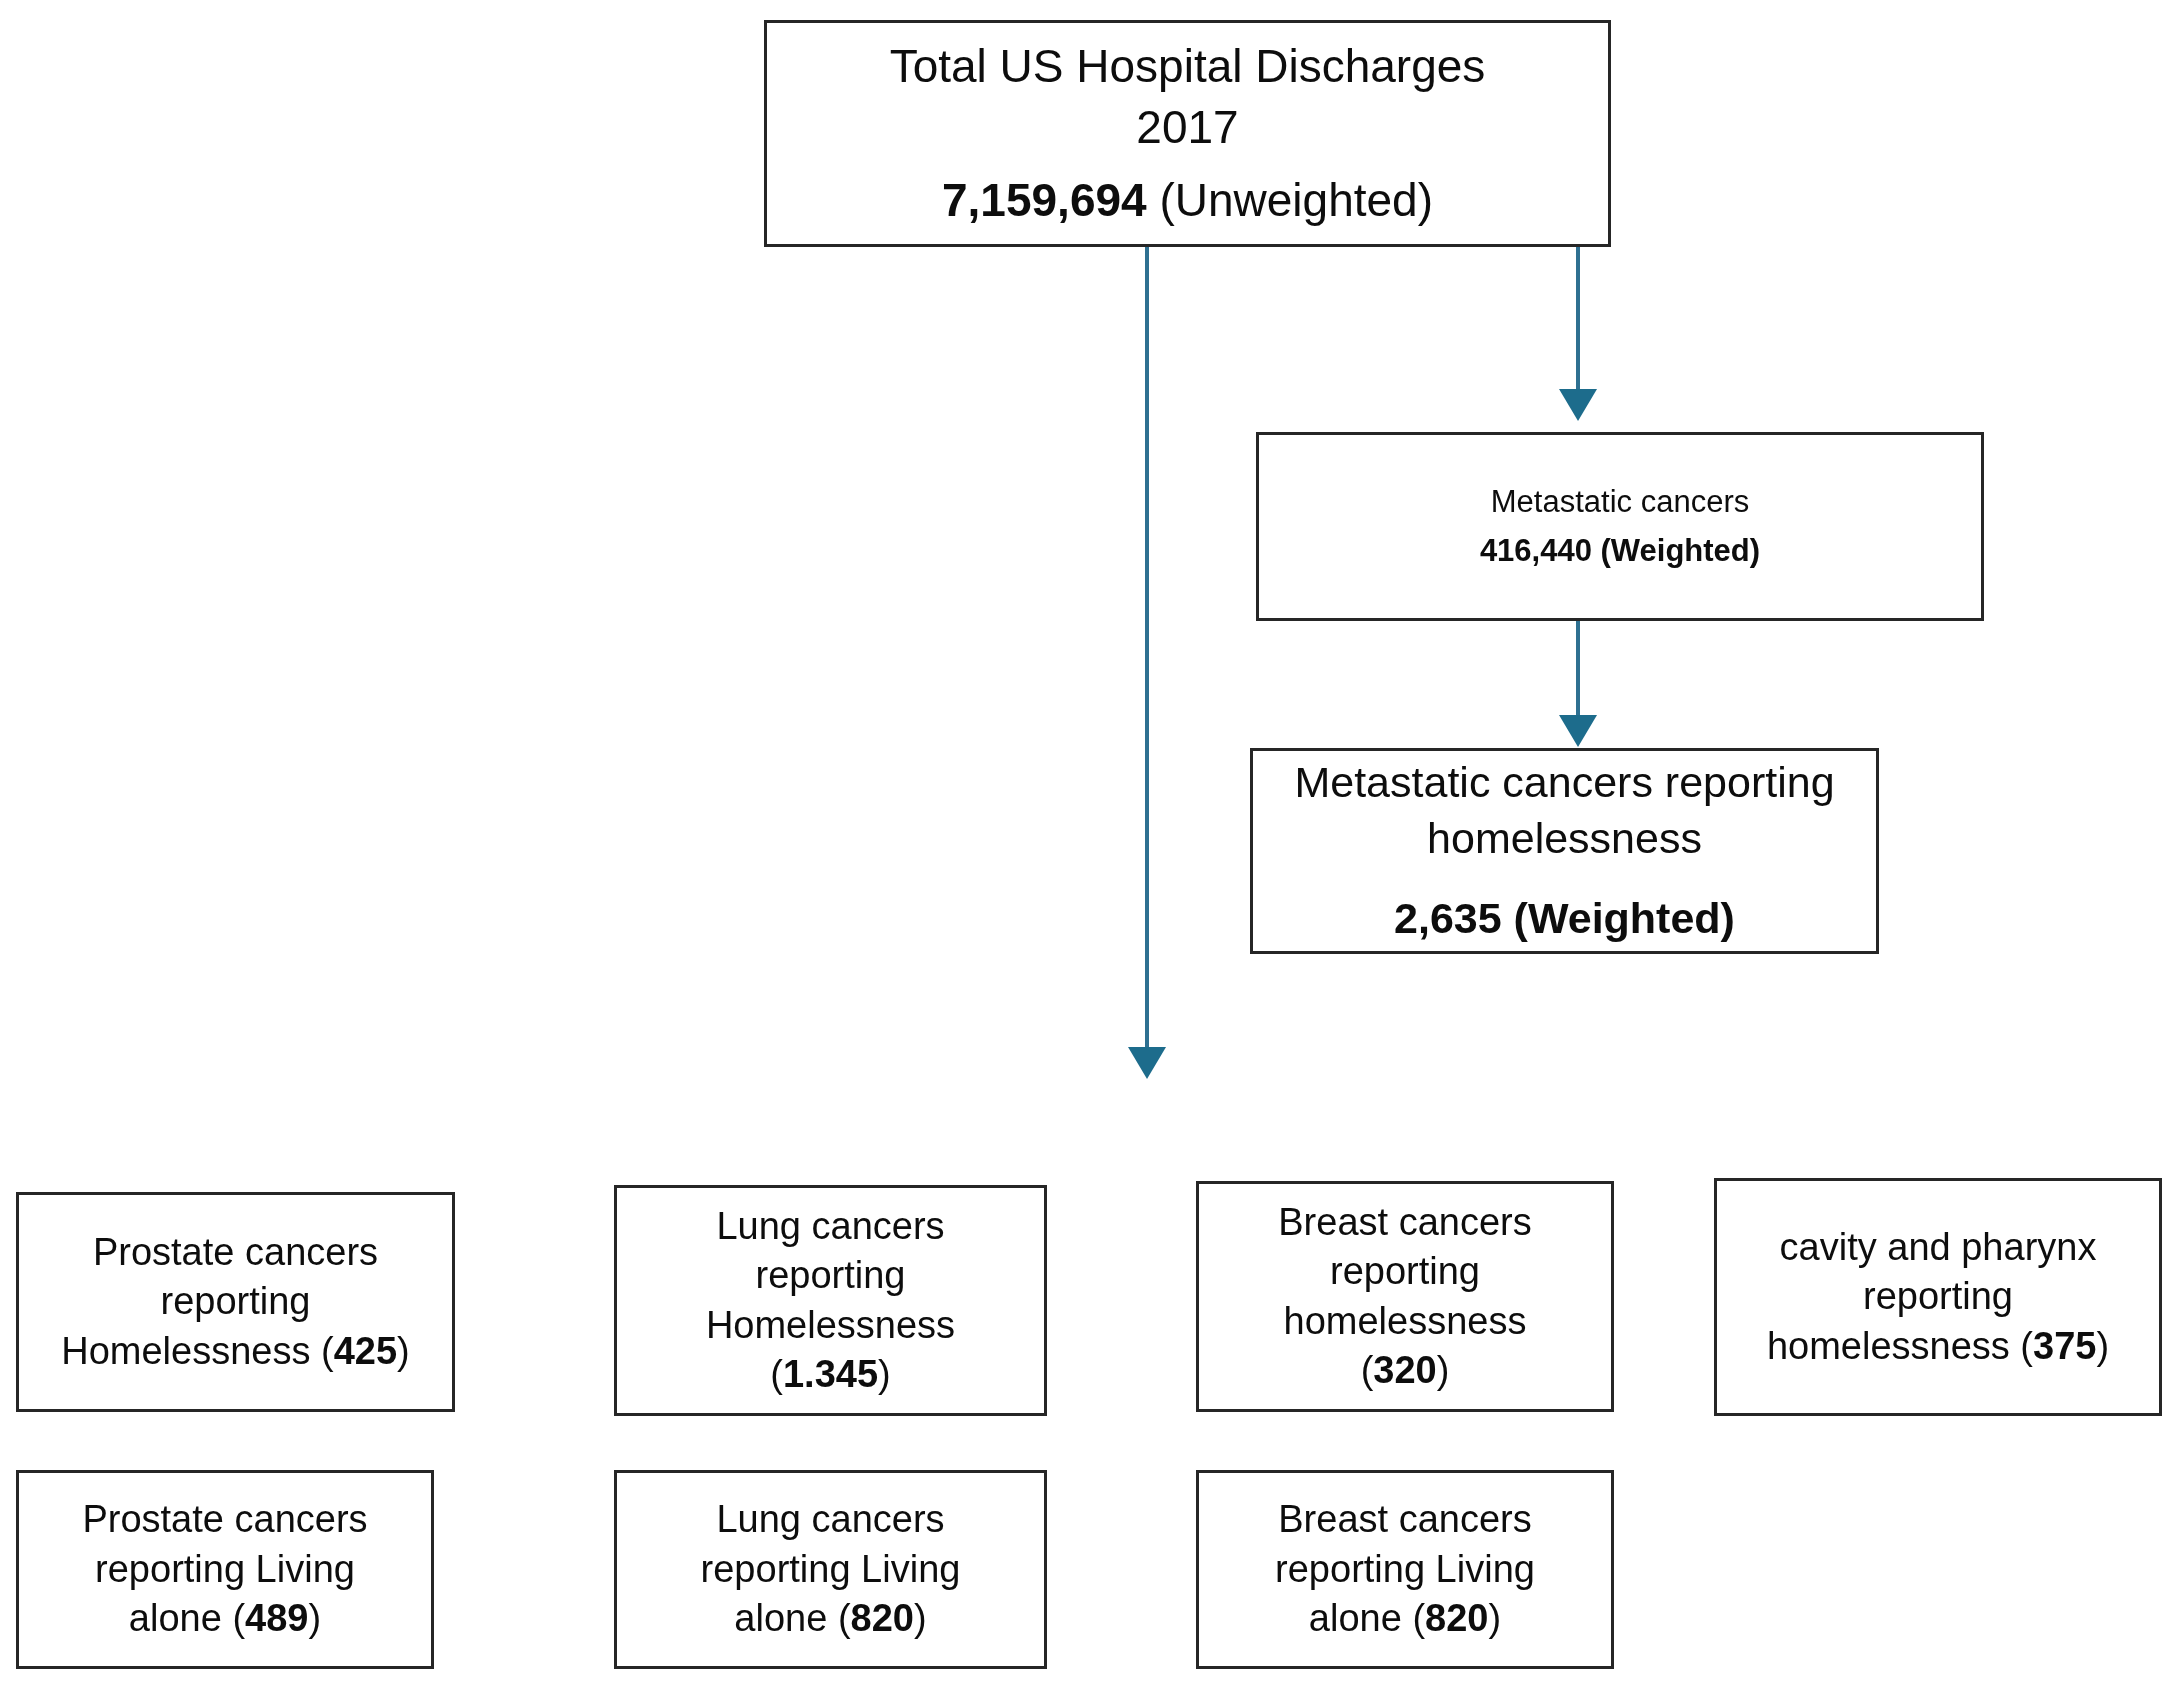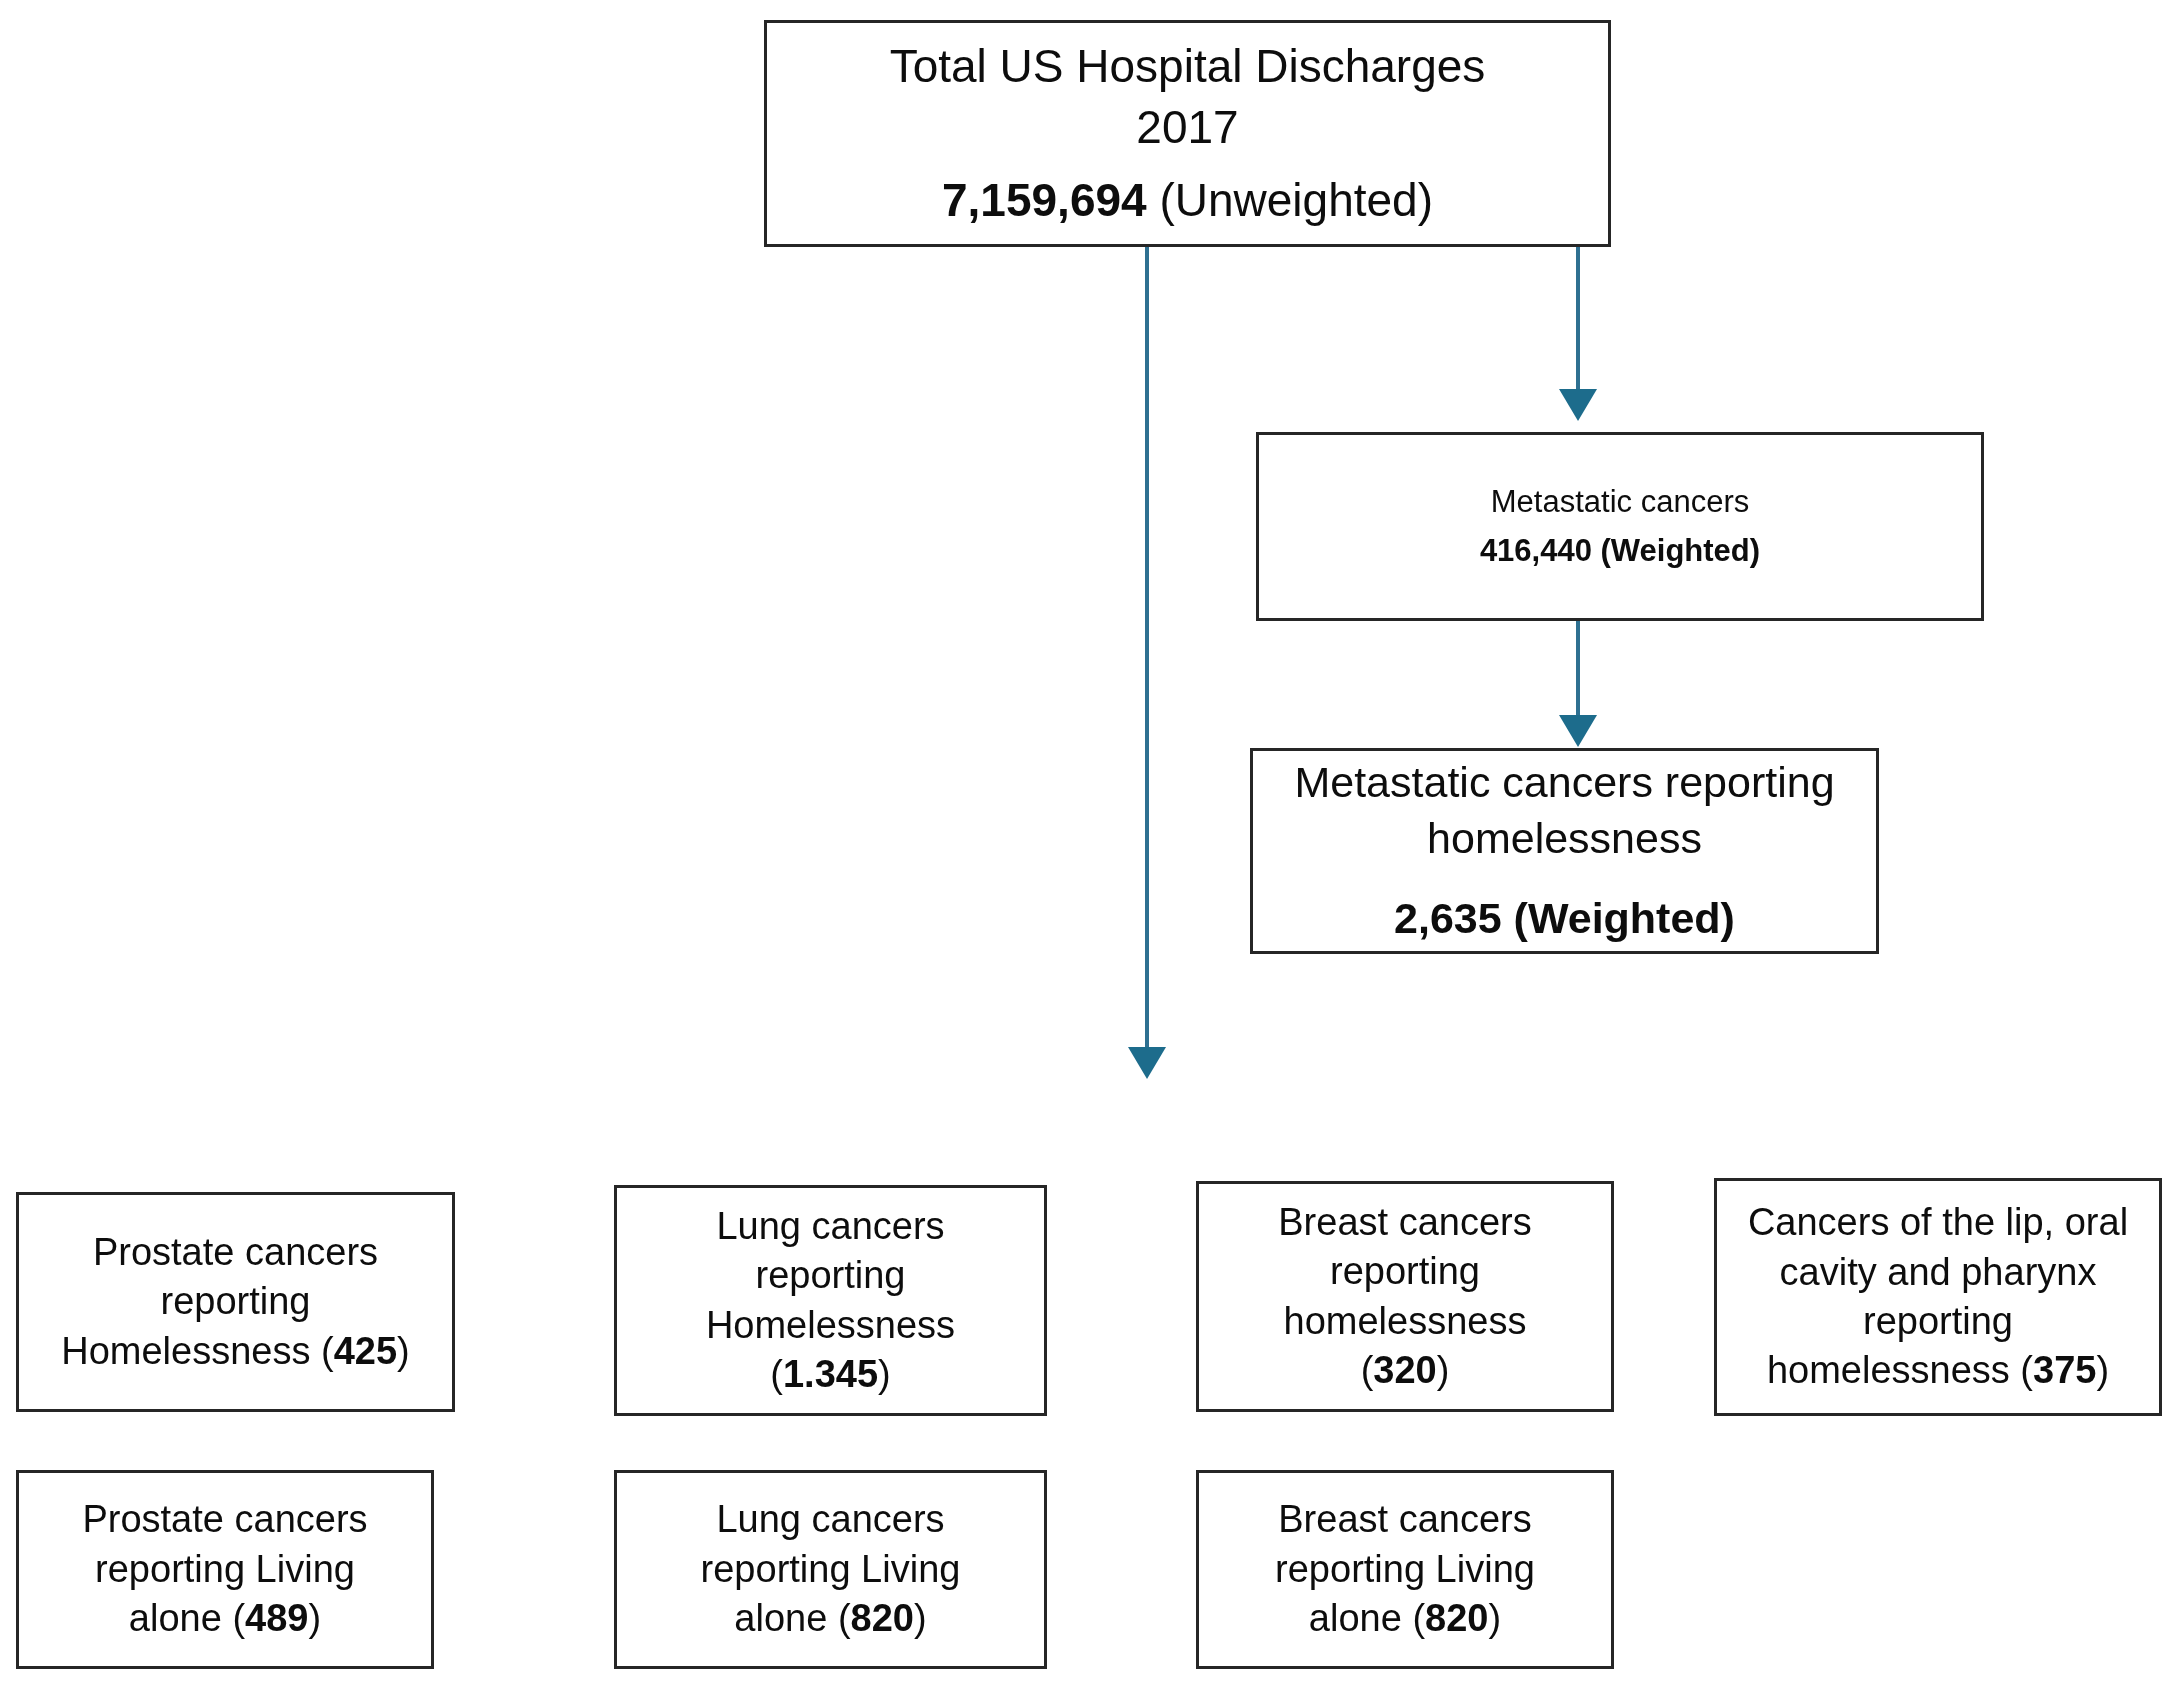--- a/index.html
+++ b/index.html
@@ -149,21 +149,20 @@
     <div class="inner">
       <span class="ln">Breast cancers</span>
       <span class="ln">reporting</span>
       <span class="ln">homelessness</span>
       <span class="ln"><span>(</span><span class="b">320</span><span>)</span></span>
     </div>
   </div>
 
   <div class="node" id="leaf-lip-h">
     <div class="inner">
-      <span class="ln">Cancers of the lip, oral</span>
       <span class="ln">cavity and pharynx</span>
       <span class="ln">reporting</span>
       <span class="ln"><span>homelessness (</span><span class="b">375</span><span>)</span></span>
     </div>
   </div>
 
   <div class="node" id="leaf-prostate-a">
     <div class="inner">
       <span class="ln">Prostate cancers</span>
       <span class="ln">reporting Living</span>

